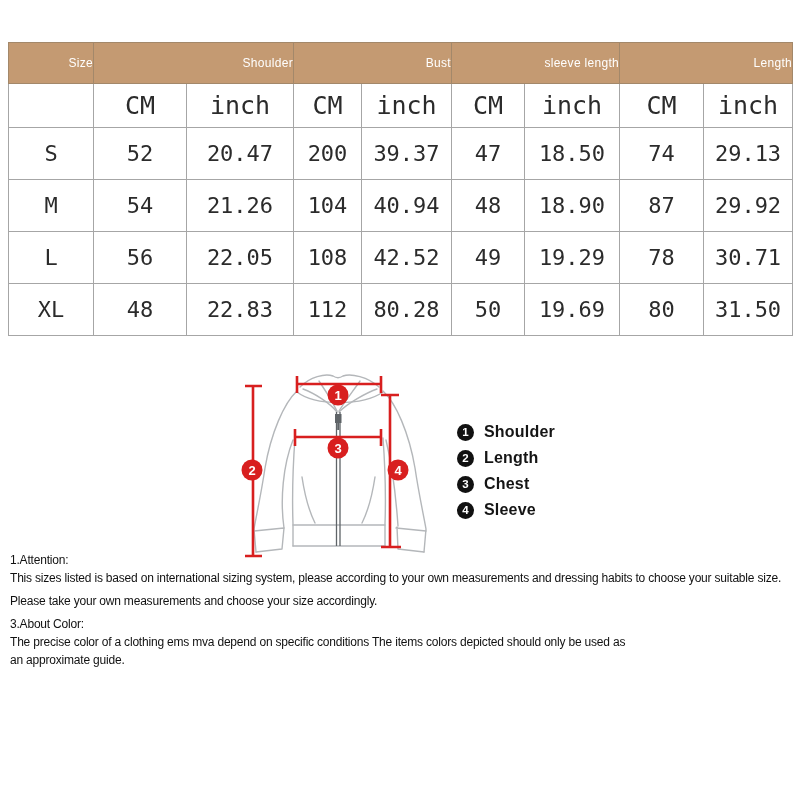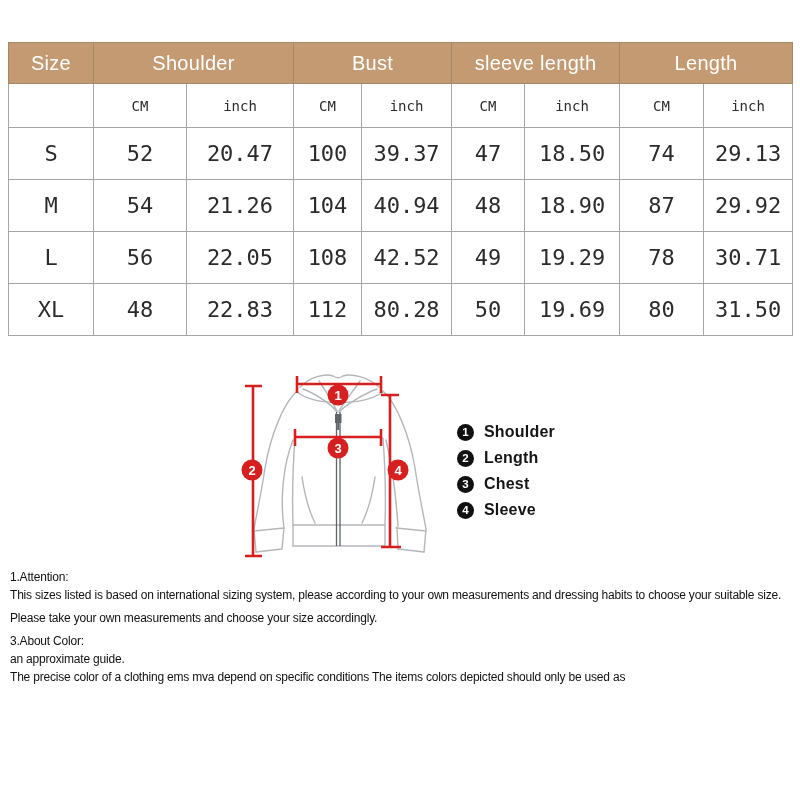--- a/index.html
+++ b/index.html
@@ -1,38 +1,38 @@
 <!DOCTYPE html>
 <html><head>
 <meta charset="utf-8">
 <style>
   html,body{margin:0;padding:0;background:#fff;}
   body{width:800px;height:800px;overflow:hidden;font-family:"Liberation Sans",sans-serif;}
   .canvas{position:relative;width:800px;height:800px;background:#ffffff;}
 
   
   table.size-chart{position:absolute;left:8px;top:42px;width:784px;border-collapse:collapse;table-layout:fixed;}
-  table.size-chart th{background:#c49a72;color:#ffffff;font-weight:500;font-size:20px;
-    border:1px solid #a3886a;height:40px;padding:0;text-align:center;letter-spacing:.3px;}
+  table.size-chart th{background:#c49a72;color:#ffffff;font-weight:500;font-size:12px;
+    border:1px solid #a3886a;height:40px;padding:0;text-align:right;letter-spacing:.3px;}
   table.size-chart td{border:1px solid #a6a6a6;text-align:center;padding:0;
     font-family:"DejaVu Sans Mono",monospace;color:#2b2b2b;background:#fff;}
-  tr.unit-row td{height:43px;font-size:14px;}
+  tr.unit-row td{height:43px;font-size:25px;}
   tr.data-row td{height:51px;font-size:22px;}
   td.size-label{font-size:22px;}
 
   
   .diagram-svg{position:absolute;left:240px;top:365px;}
   .legend{position:absolute;left:457px;top:423px;}
   .legend-item{display:flex;align-items:center;height:18px;margin-bottom:8px;}
   .lnum{display:inline-flex;align-items:center;justify-content:center;width:17px;height:17px;
     border-radius:50%;background:#111;color:#fff;font-size:11.5px;font-weight:bold;flex:0 0 17px;}
   .llabel{margin-left:10px;font-size:16px;font-weight:bold;color:#151515;letter-spacing:.2px;}
 
   
-  .notes{position:absolute;left:10px;top:568px;width:786px;font-size:12px;line-height:18px;
+  .notes{position:absolute;left:10px;top:551px;width:786px;font-size:12px;line-height:18px;
     letter-spacing:-0.2px;color:#111;}
   .note-section{margin-bottom:5px;}
   .note-line{white-space:nowrap;}
 </style>
 </head>
 <body>
 
 <div class="canvas">
 
   <table class="size-chart">
@@ -63,21 +63,21 @@
       <td>inch</td>
       <td>CM</td>
       <td>inch</td>
       <td>CM</td>
       <td>inch</td>
     </tr>
     <tr class="data-row">
       <td class="size-label">S</td>
       <td>52</td>
       <td>20.47</td>
-      <td>100</td>
+      <td>200</td>
       <td>39.37</td>
       <td>47</td>
       <td>18.50</td>
       <td>74</td>
       <td>29.13</td>
     </tr>
     <tr class="data-row">
       <td class="size-label">M</td>
       <td>54</td>
       <td>21.26</td>
@@ -190,18 +190,18 @@
   <div class="notes">
     <div class="note-section">
       <div class="note-line">1.Attention:</div>
       <div class="note-line">This sizes listed is based on international sizing system, please according to your own measurements and dressing habits to choose your suitable size.</div>
     </div>
     <div class="note-section">
       <div class="note-line">Please take your own measurements and choose your size accordingly.</div>
     </div>
     <div class="note-section">
       <div class="note-line">3.About Color:</div>
+      <div class="note-line">The precise color of a clothing ems mva depend on specific conditions The items colors depicted should only be used as</div>
       <div class="note-line">an approximate guide.</div>
-      <div class="note-line">The precise color of a clothing ems mva depend on specific conditions The items colors depicted should only be used as</div>
     </div>
   </div>
 
 </div>
 
 </body></html>

